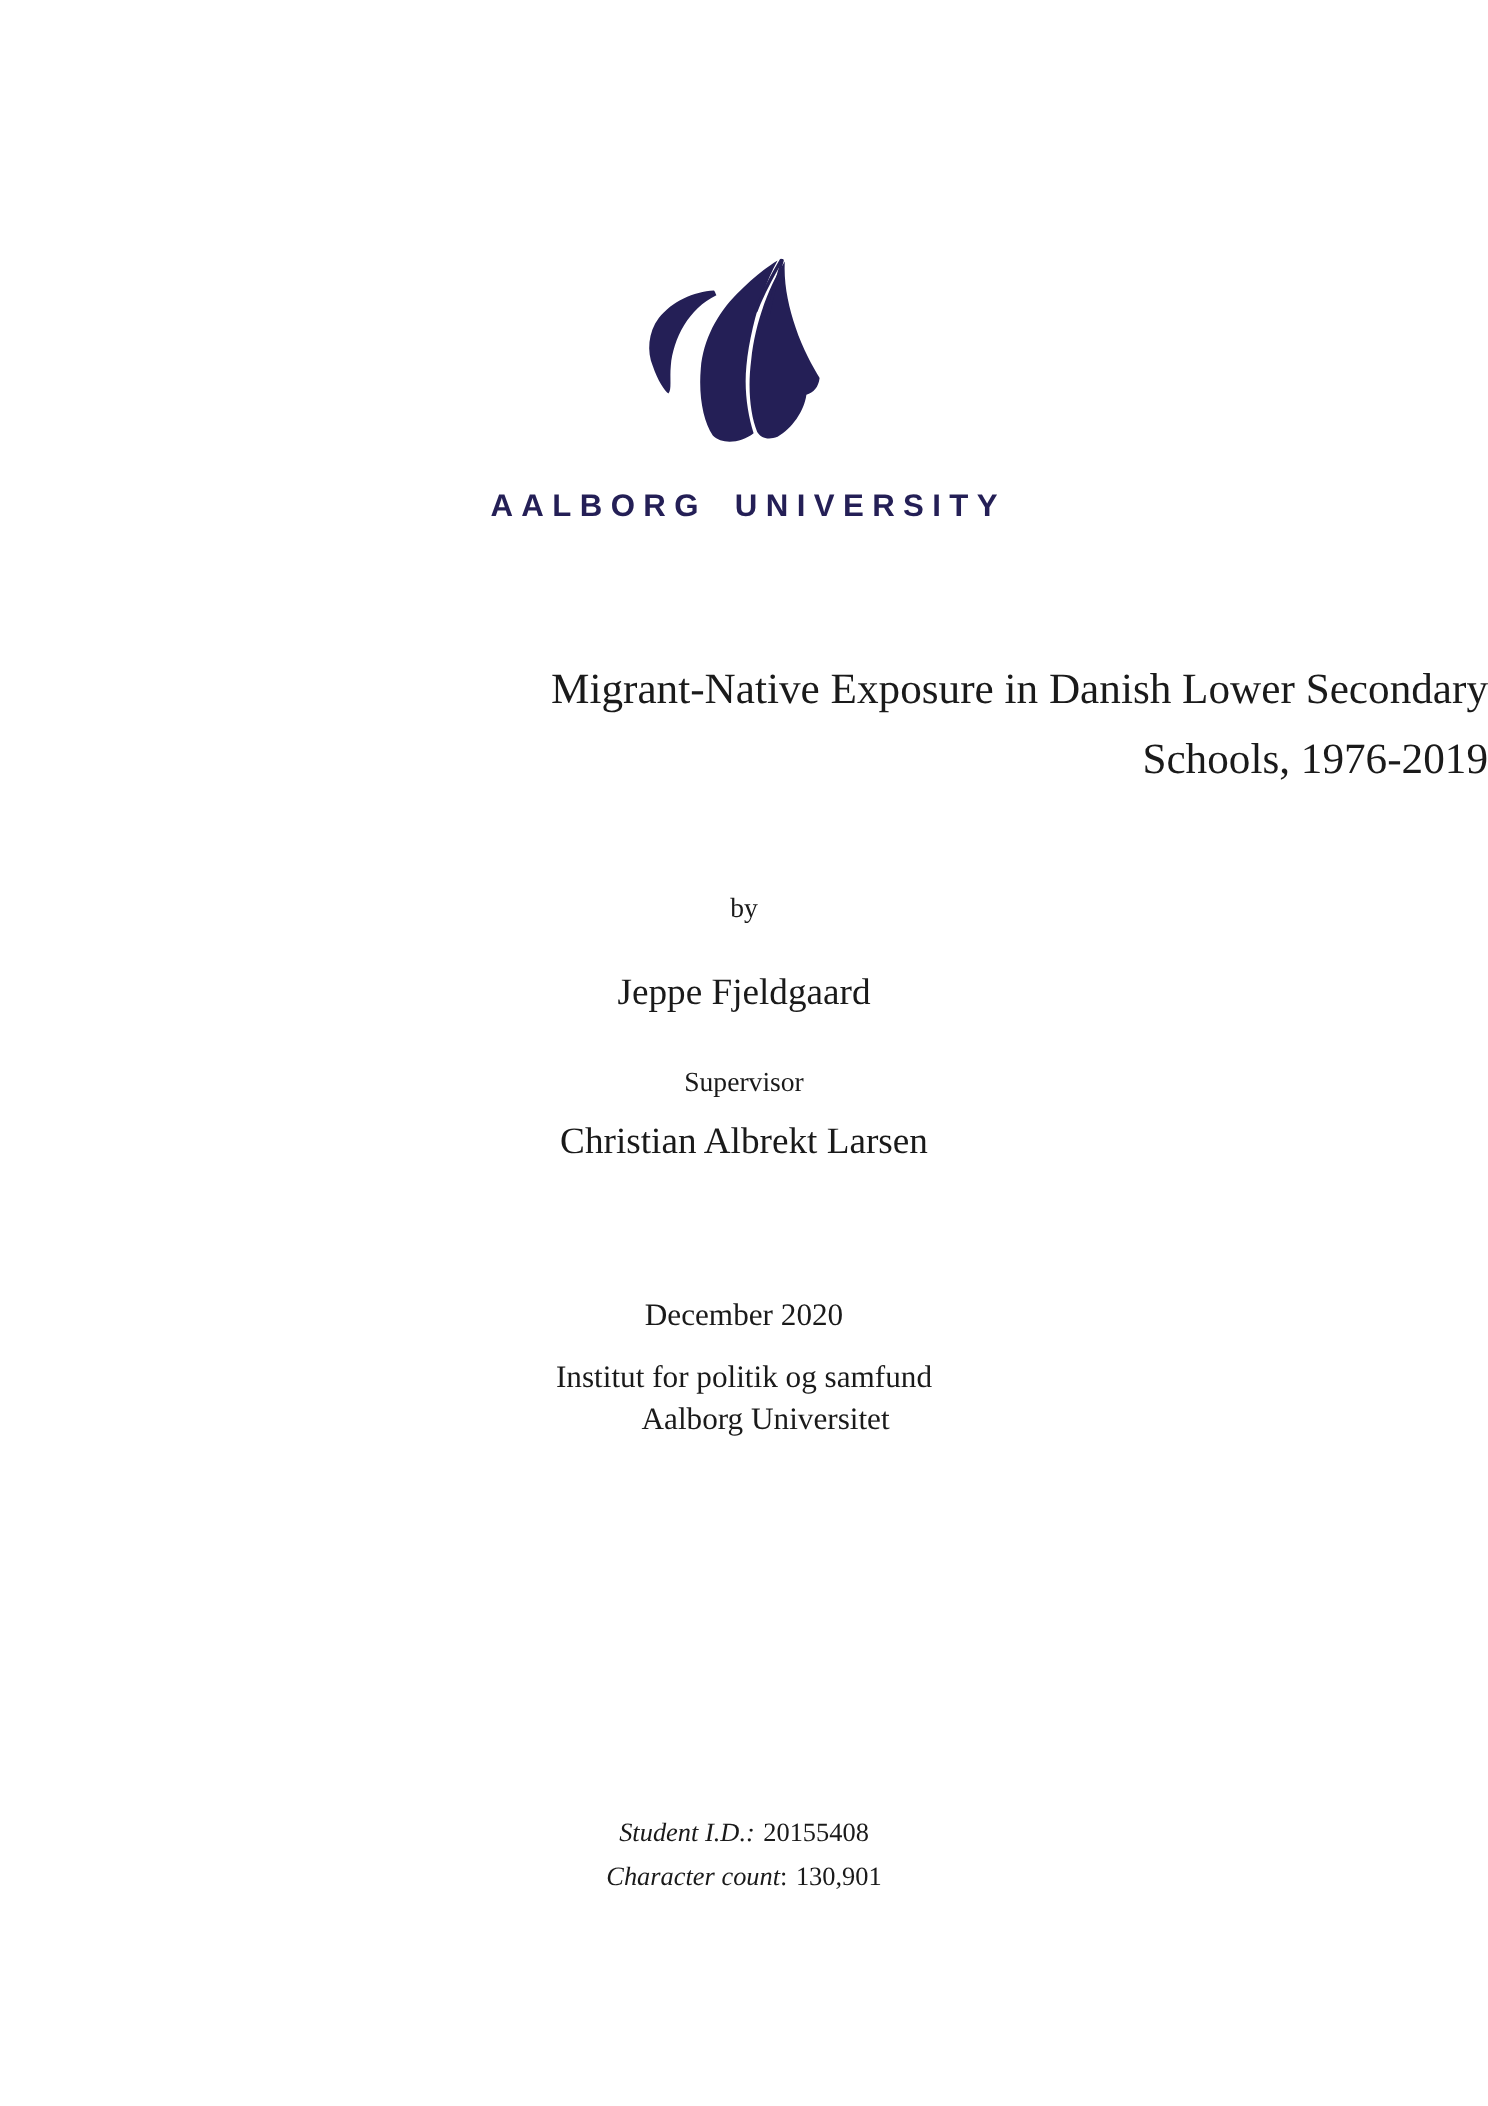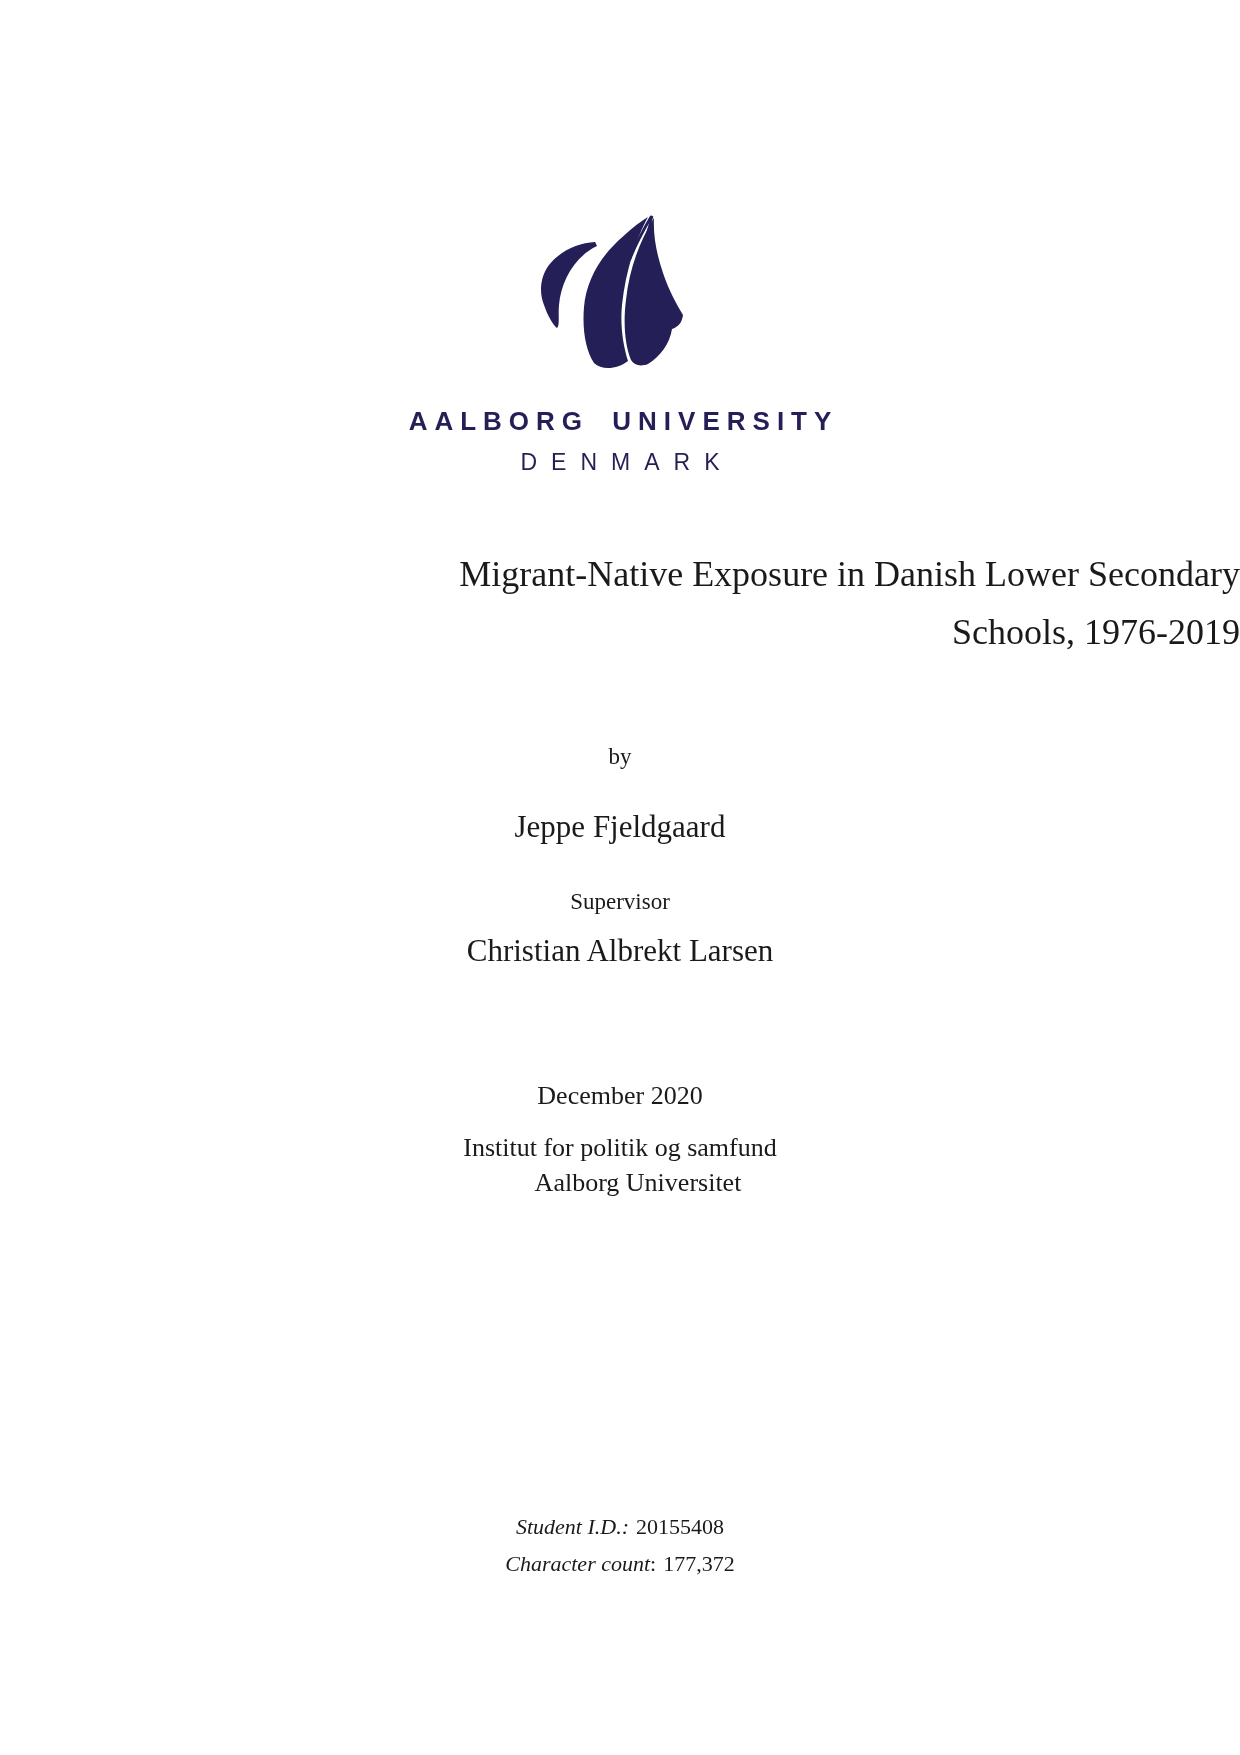--- a/index.html
+++ b/index.html
@@ -107,37 +107,36 @@
                C 110,172 104,170 101,165
                C 95,150 93,128 96,105
                C 99,75 110,45 124,23 Z" fill="#241f56"></path>
 
       <path fill="none" stroke-width="2.8" stroke-linecap="round" d="M 121,22 C 114,34 106,48 100,64" stroke="#241f56"></path>
       <path fill="none" stroke-width="2.4" stroke-linecap="round" d="M 122,22 C 118,36 113,52 110,70" stroke="#241f56"></path>
     </svg>
   </div>
 
   <div class="center-block wordmark">AALBORG UNIVERSITY</div>
-  <div class="center-block country">DENMARK</div>
 
   <h1 class="center-block title">
     <span class="title-line">Migrant-Native Exposure in Danish Lower Secondary</span>
     <span class="title-line">Schools, 1976-2019</span>
   </h1>
 
   <div class="center-block by-label">by</div>
   <div class="center-block author-name">Jeppe Fjeldgaard</div>
 
   <div class="center-block supervisor-label">Supervisor</div>
   <div class="center-block supervisor-name">Christian Albrekt Larsen</div>
 
   <div class="center-block pub-date">December 2020</div>
   <div class="center-block department">Institut for politik og samfund</div>
   <div class="center-block university">Aalborg Universitet</div>
 
   <div class="center-block student-id">
     <span class="it-label">Student I.D.:</span><span class="plain-value">20155408</span>
   </div>
   <div class="center-block char-count">
-    <span class="it-label">Character count</span><span class="sep">:</span><span class="plain-value">177,372</span>
+    <span class="it-label">Character count</span><span class="sep">:</span><span class="plain-value">130,901</span>
   </div>
 
 </div>
 
 </body></html>

